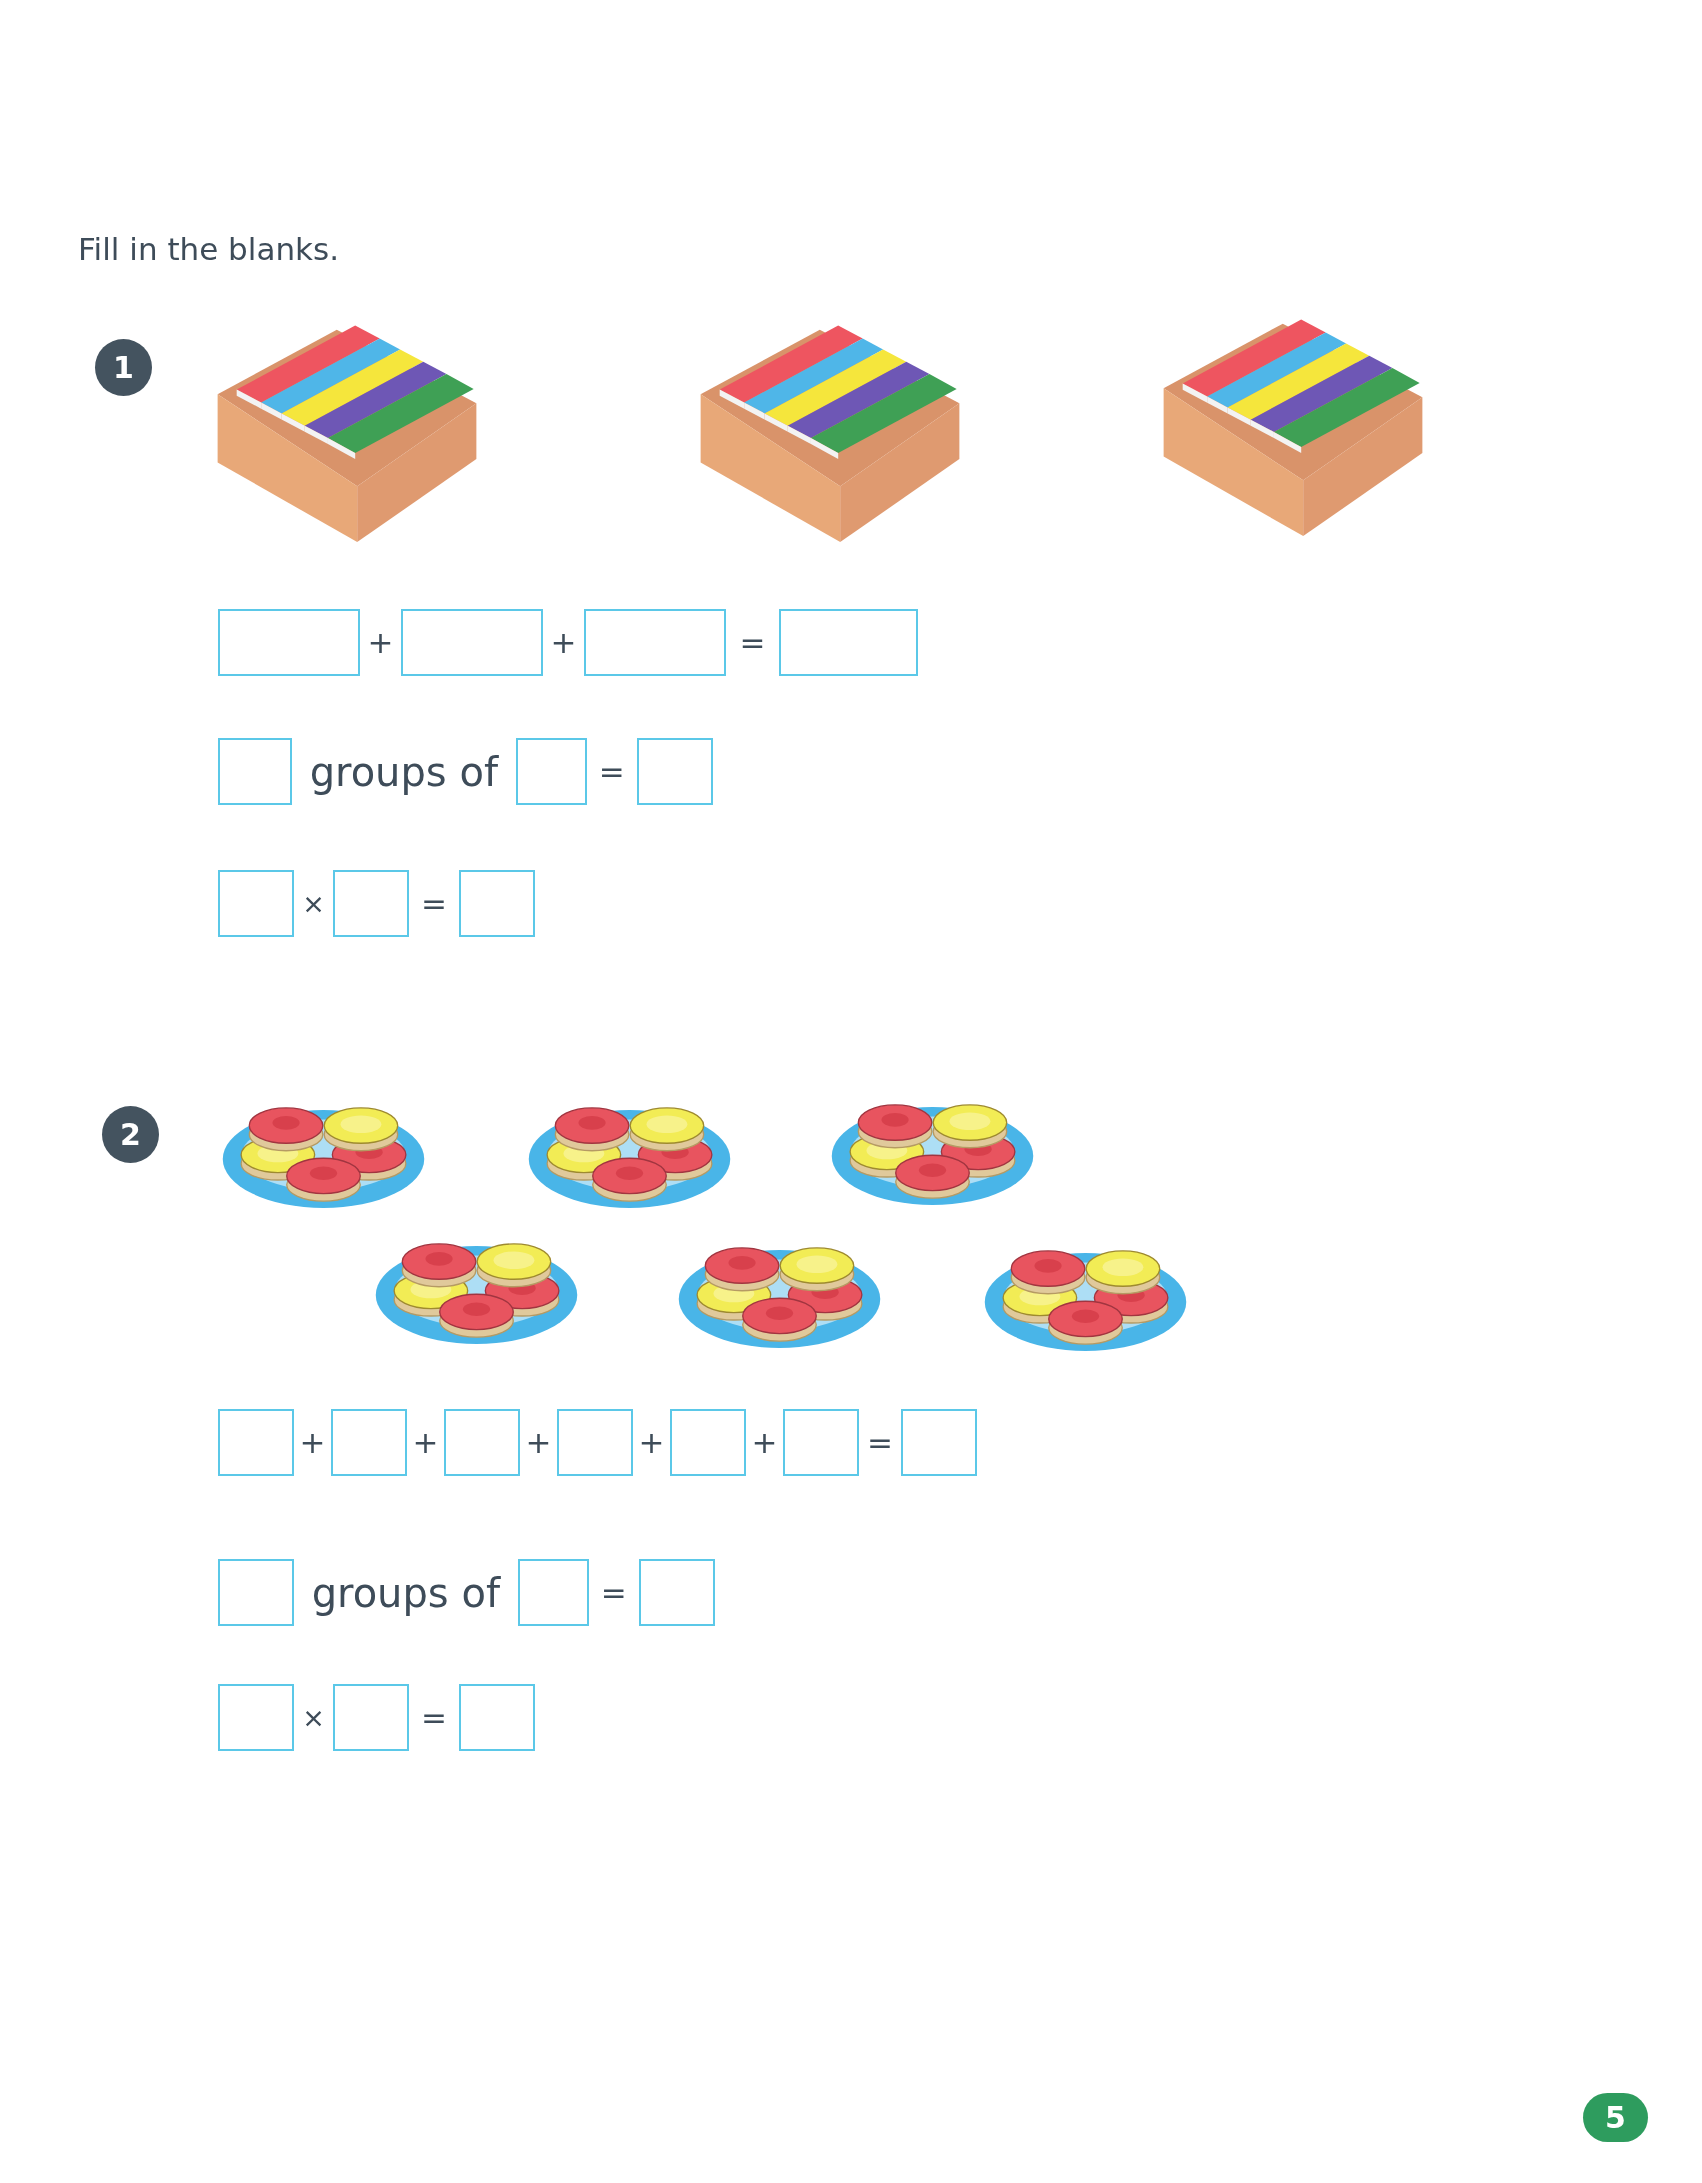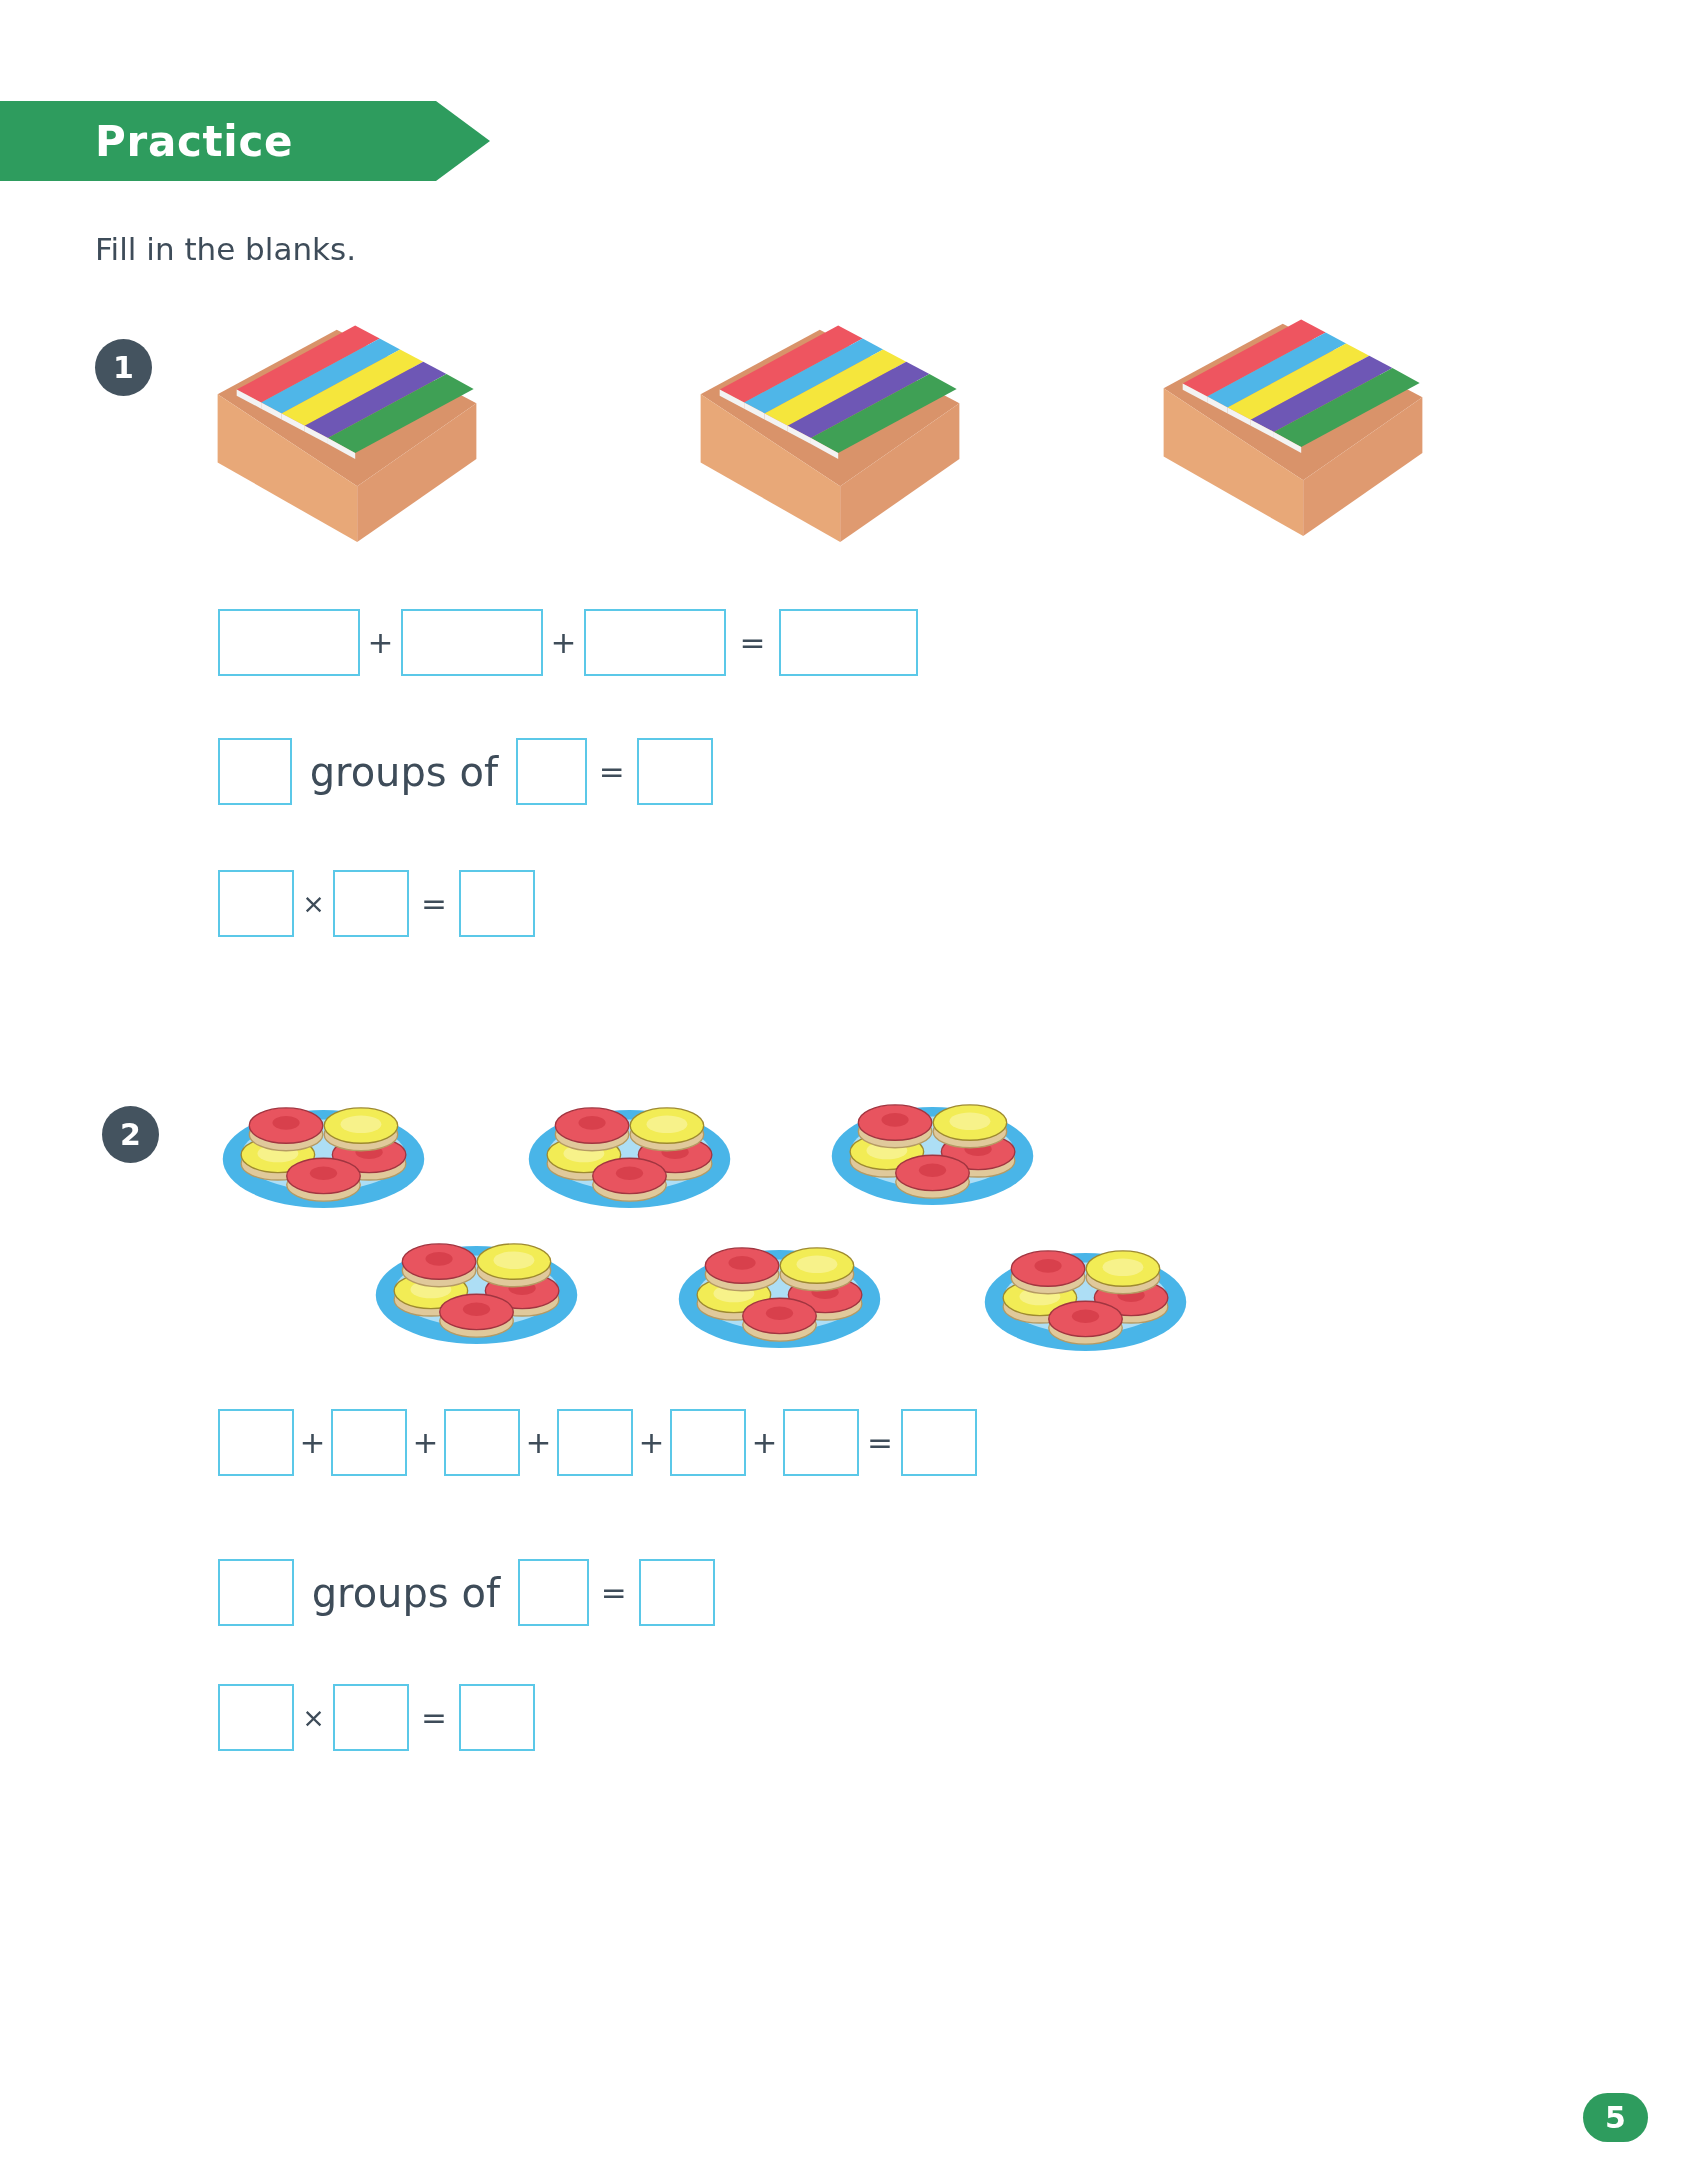--- a/index.html
+++ b/index.html
@@ -24,21 +24,21 @@
     color:#ffffff;
     font-size:42px;
     font-weight:700;
     letter-spacing:0.7px;
     margin-left:95px;
     font-family:"DejaVu Sans", sans-serif;
   }
 
   
   .instruction{
-    position:absolute;left:95px;top:231px;
+    position:absolute;left:78px;top:231px;
     font-size:31px;color:#3E4C59;
     font-family:"DejaVu Sans", sans-serif;
   }
 
   
   .qnum{
     position:absolute;
     width:57px;height:57px;border-radius:50%;
     background:#44535F;color:#fff;
     display:flex;align-items:center;justify-content:center;
@@ -80,25 +80,20 @@
     background:#2E9C5E;color:#fff;
     display:flex;align-items:center;justify-content:center;
     font-size:30px;font-weight:700;
   }
 </style>
 </head>
 <body>
 
 <div class="page">
 
-  <div class="banner-wrap">
-    <div class="banner">
-      <span class="banner-label">Practice</span>
-    </div>
-  </div>
 
   <div class="instruction">Fill in the blanks.</div>
 
   <div class="qnum" style="left:95px;top:339px;">1</div>
 
   <svg class="boxfig" style="left:204px;top:316px;" width="286" height="235" viewBox="0 0 420 345">
     <g>
       <polygon points="20,115 195,20 400,128 225,250" fill="#D9936A"></polygon>
       <polygon points="48,108 222,14 258,33 84,127" fill="#EE5560"></polygon>
       <polygon points="84,127 258,33 288,49 114,143" fill="#4FB6E8"></polygon>

